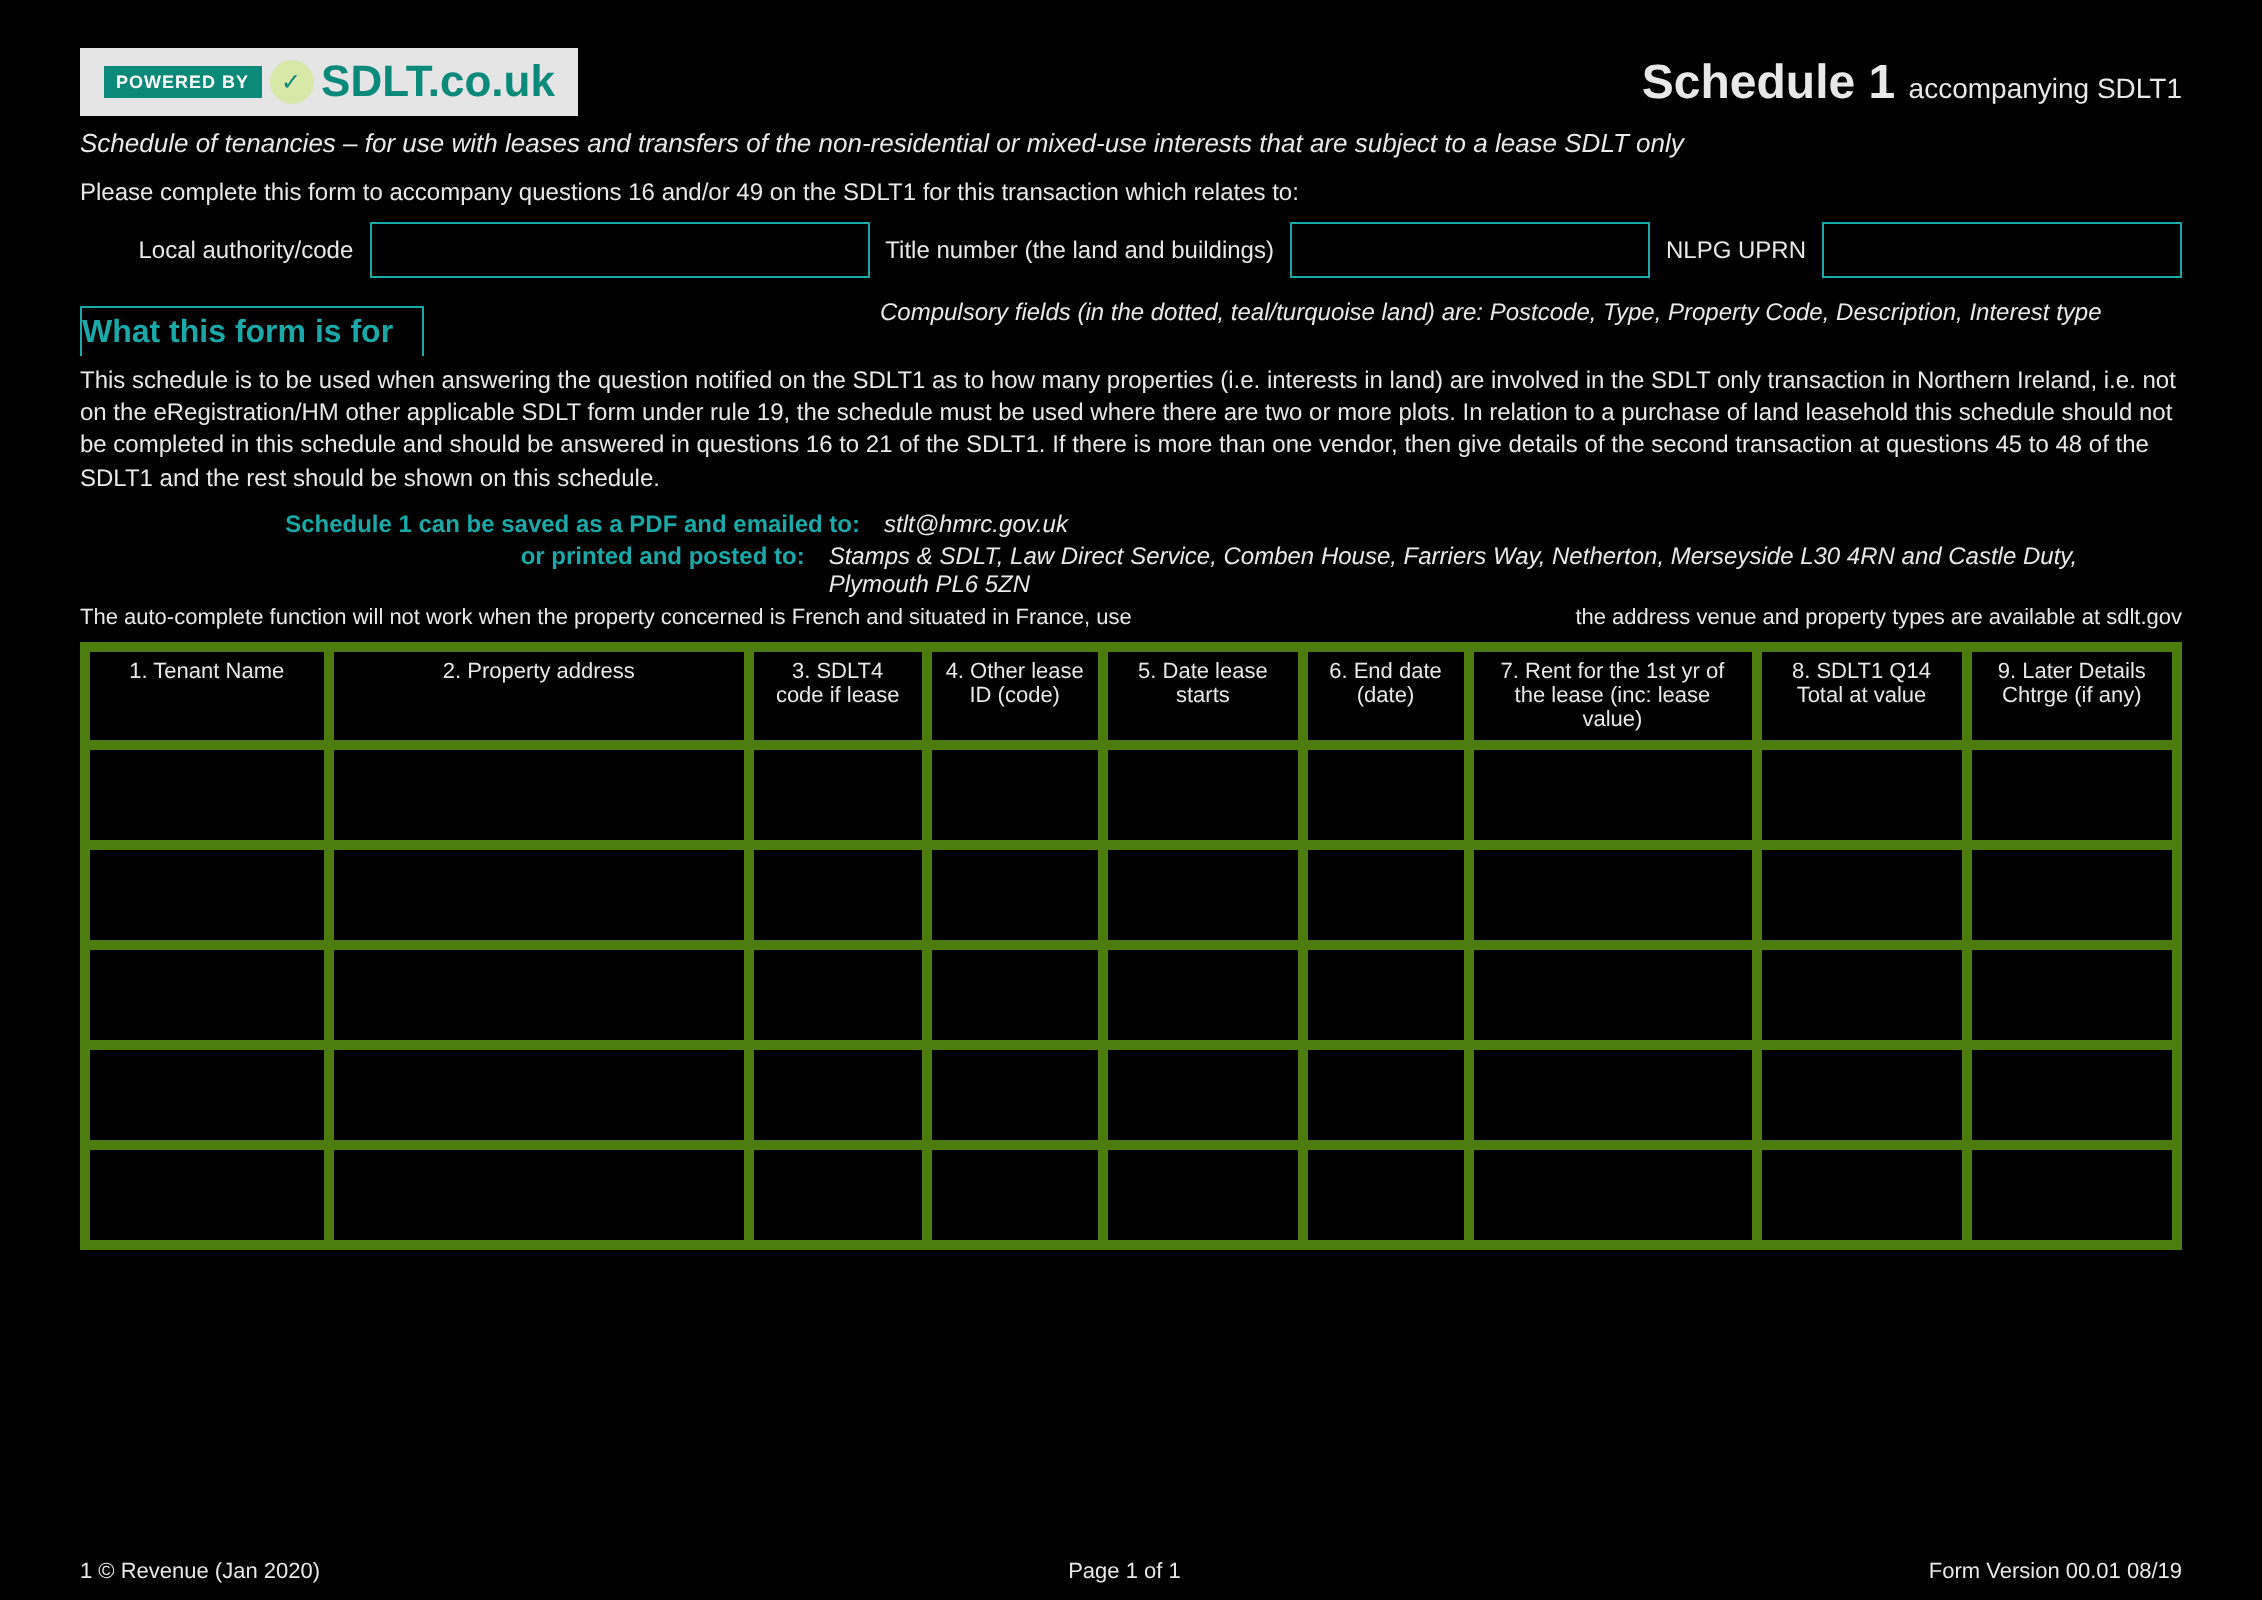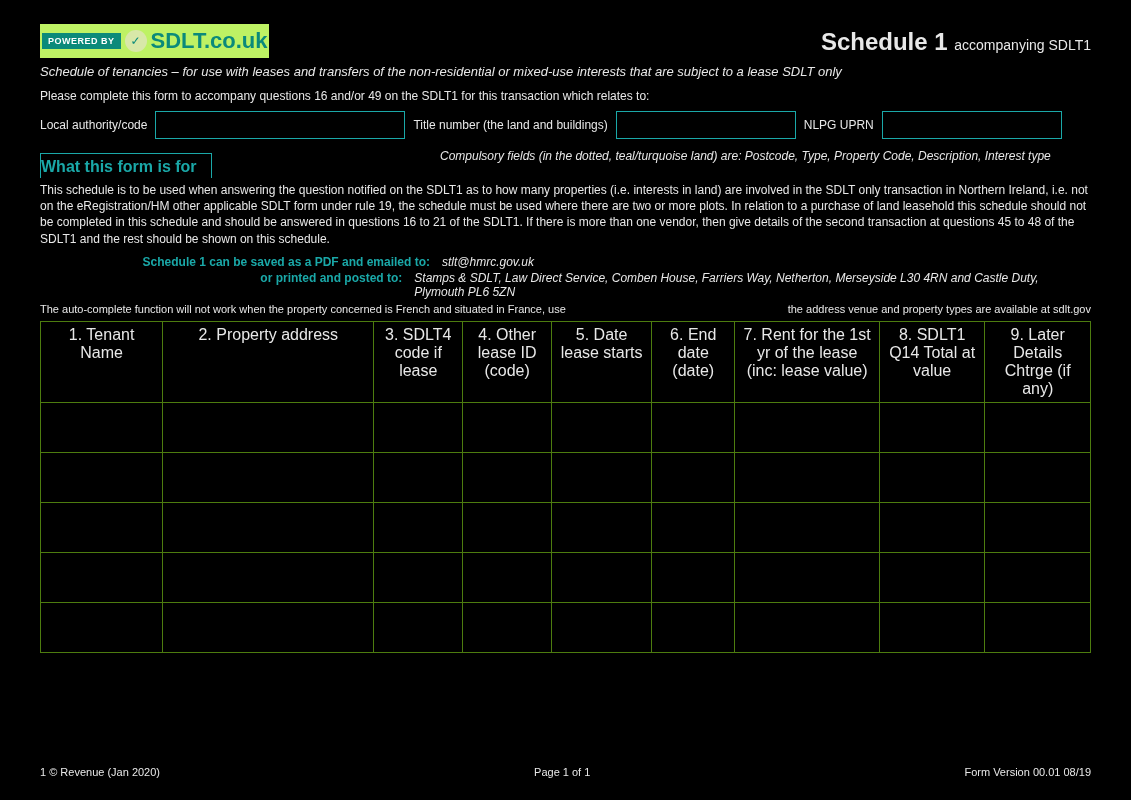--- a/index.html
+++ b/index.html
@@ -7,24 +7,24 @@
     background: #000;
     color: #e8e8e8;
     font-family: Arial, Helvetica, sans-serif;
     font-size: 12px;
     width: 1131px;
     height: 800px;
     padding: 24px 40px;
     position: relative;
   }
   .logo-box {
-    background: #bef264;
+    background: #e5e5e5;
     display: inline-flex;
     align-items: center;
-    padding: 4px 2px;
+    padding: 4px 12px;
     margin-bottom: 6px;
     justify-content: flex-end;
   }
   .logo-powered {
     background: #0b8a7a;
     color: #fff;
     font-size: 9px;
     font-weight: bold;
     padding: 3px 6px;
     letter-spacing: 0.5px;
@@ -59,20 +59,21 @@
   .header-title .small {
     font-size: 14px;
   }
   .line1 { font-size: 13px; margin-bottom: 10px; font-style: italic; }
   .line2 { font-size: 12px; margin-bottom: 8px; }
   .input-row {
     display: flex;
     align-items: center;
     gap: 8px;
     margin-bottom: 10px;
+    justify-content: flex-end;
   }
   .input-row .label { white-space: nowrap; font-size: 12px; }
   .input-box {
     border: 1px solid #1aa8a8;
     height: 28px;
     background: transparent;
   }
   .box-wide { width: 250px; }
   .box-med { width: 180px; }
   .section-head {
@@ -116,44 +117,44 @@
     margin: 4px 0 6px 0;
   }
   .autocomplete-row .left { flex: 1; }
   .autocomplete-row .right { }
   table {
     border-collapse: collapse;
     width: 100%;
     margin-top: 2px;
   }
   th, td {
-    border: 1px solid #4d7c0f;
+    border: 5px solid #4d7c0f;
     padding: 4px 6px;
-    font-size: 16px;
+    font-size: 11px;
     text-align: left;
     vertical-align: top;
   }
   th {
     font-weight: normal;
     text-align: center;
     height: 44px;
   }
   td { height: 50px; }
   .col1 { width: 110px; }
   .col2 { width: 190px; }
   .col3 { width: 80px; }
   .col4 { width: 80px; }
   .col5 { width: 90px; }
   .col6 { width: 75px; }
   .col7 { width: 130px; }
   .col8 { width: 95px; }
   .col9 { width: 95px; }
   .footer {
     position: absolute;
-    bottom: 22px;
+    bottom: 8px;
     left: 40px;
     right: 40px;
     display: flex;
     justify-content: space-between;
     font-size: 11px;
   }
 </style>
 </head>
 <body>
 

